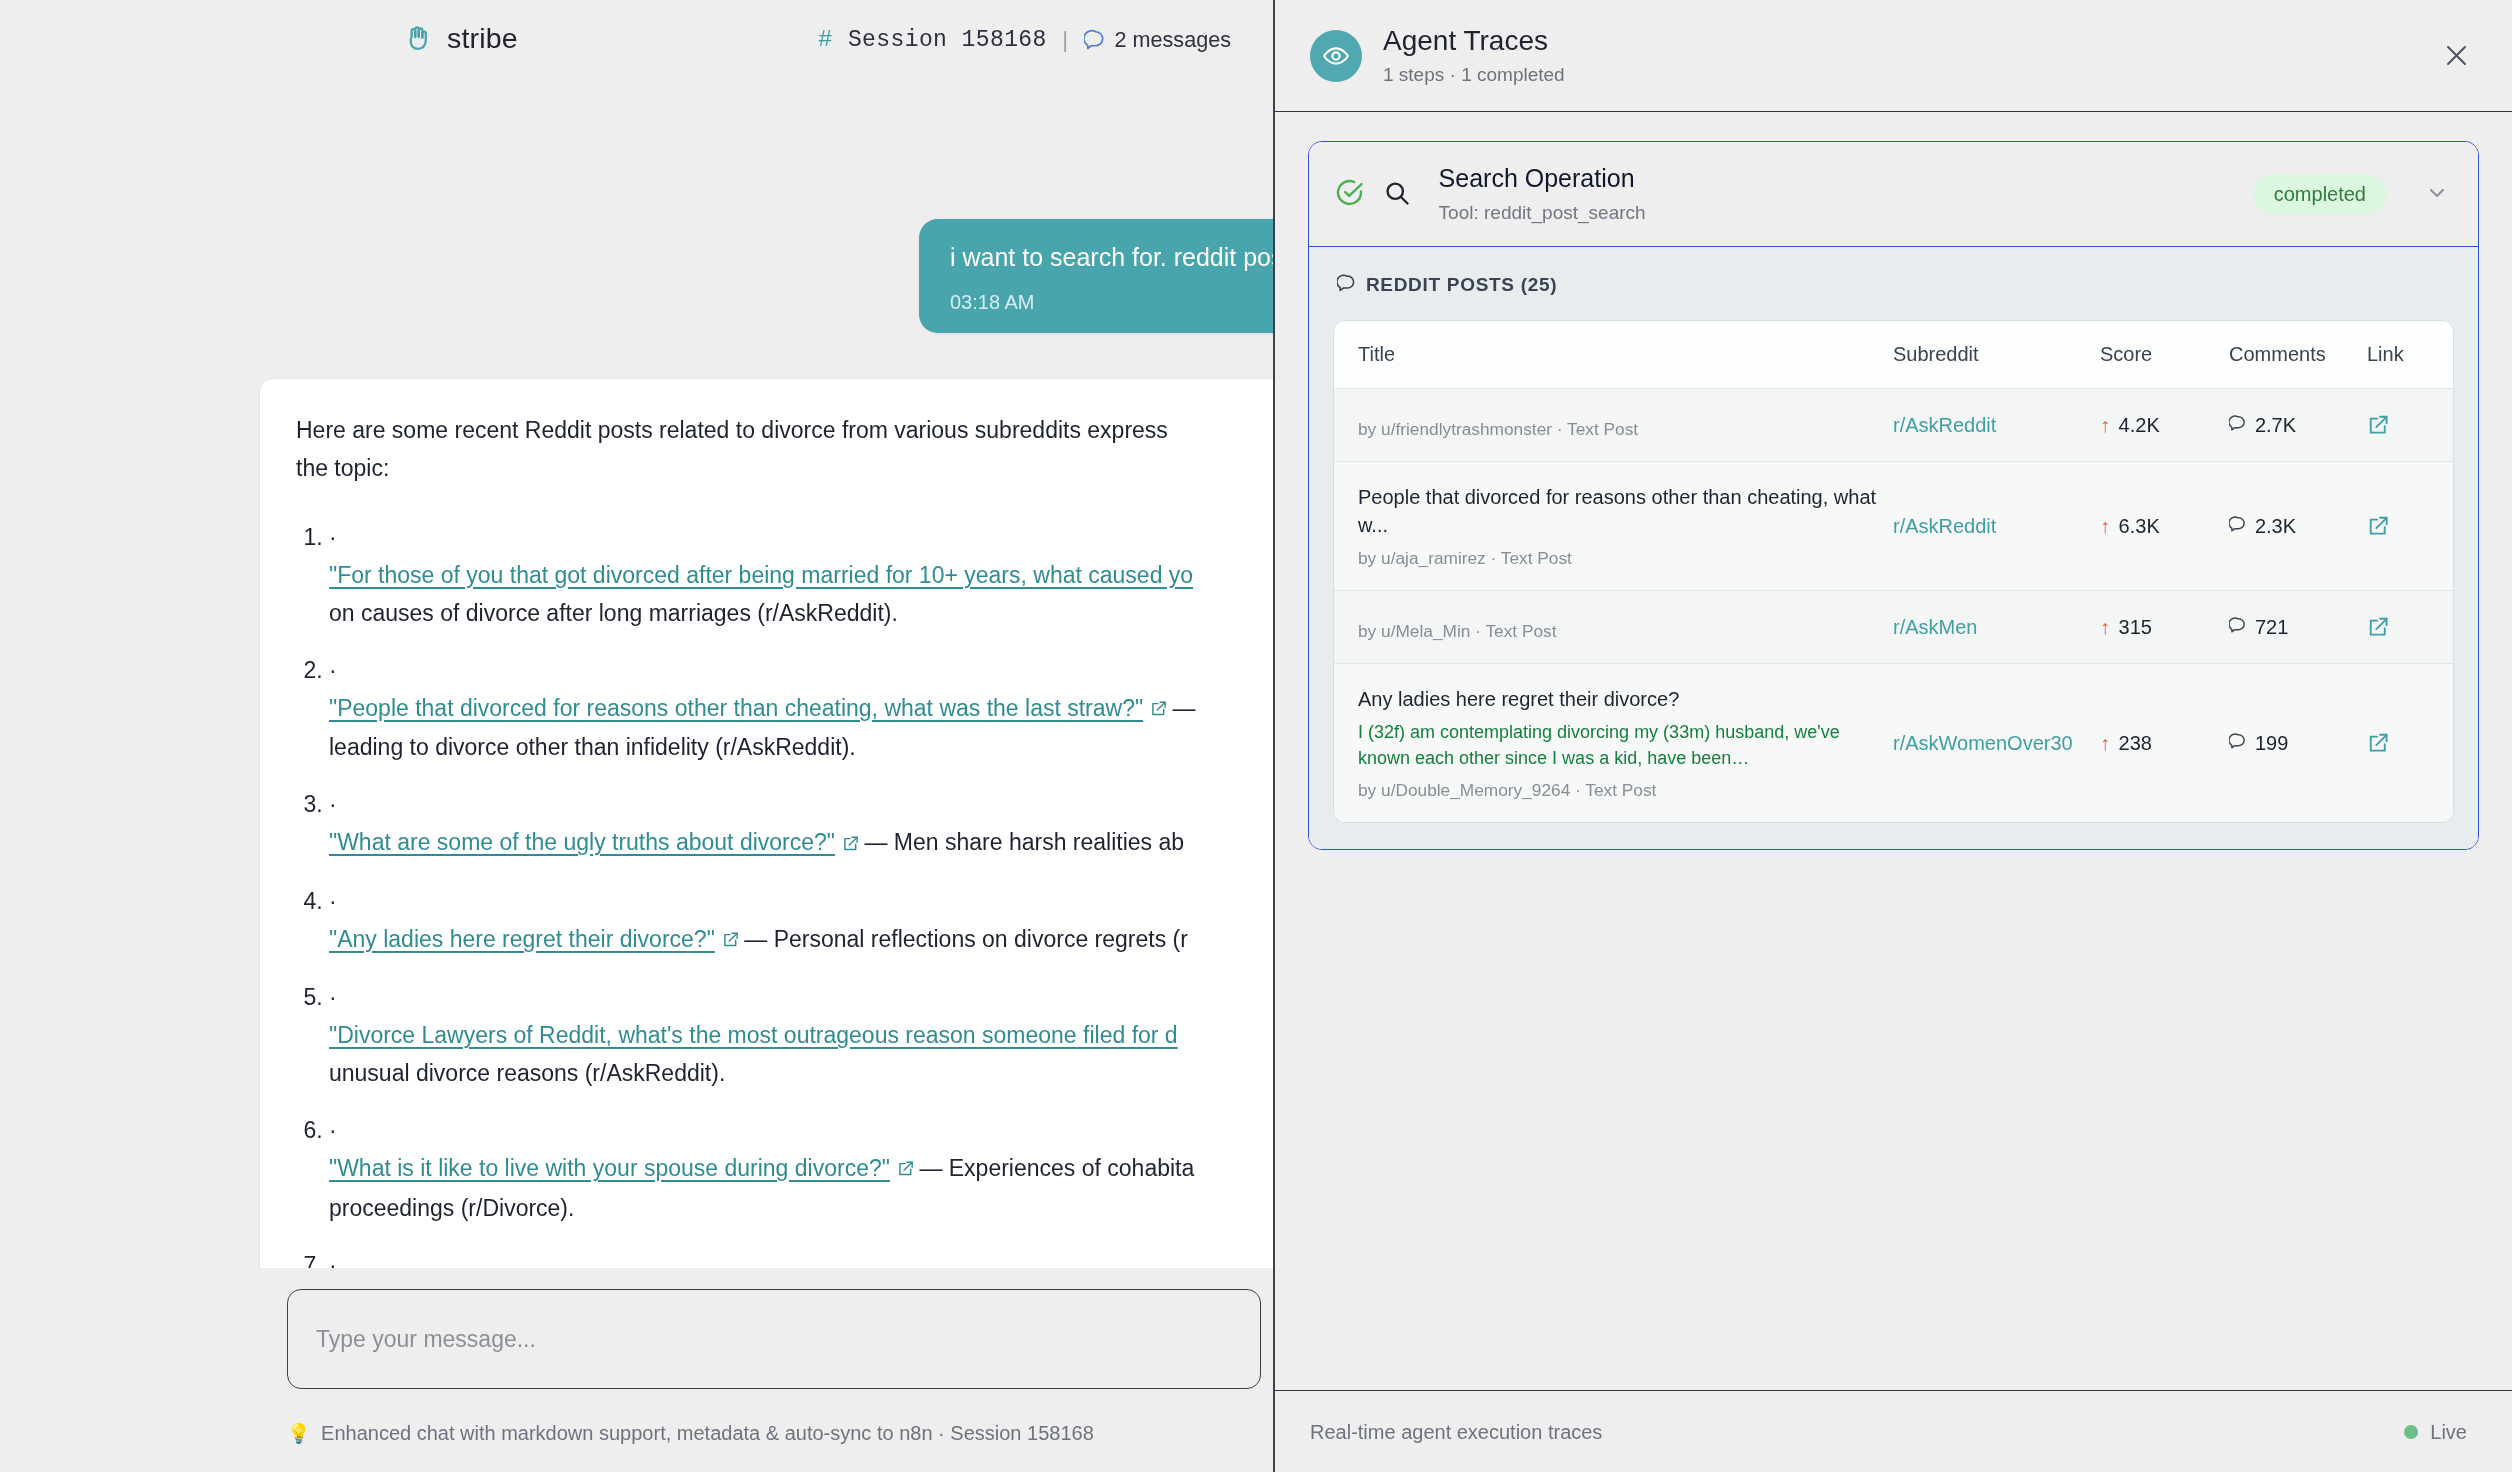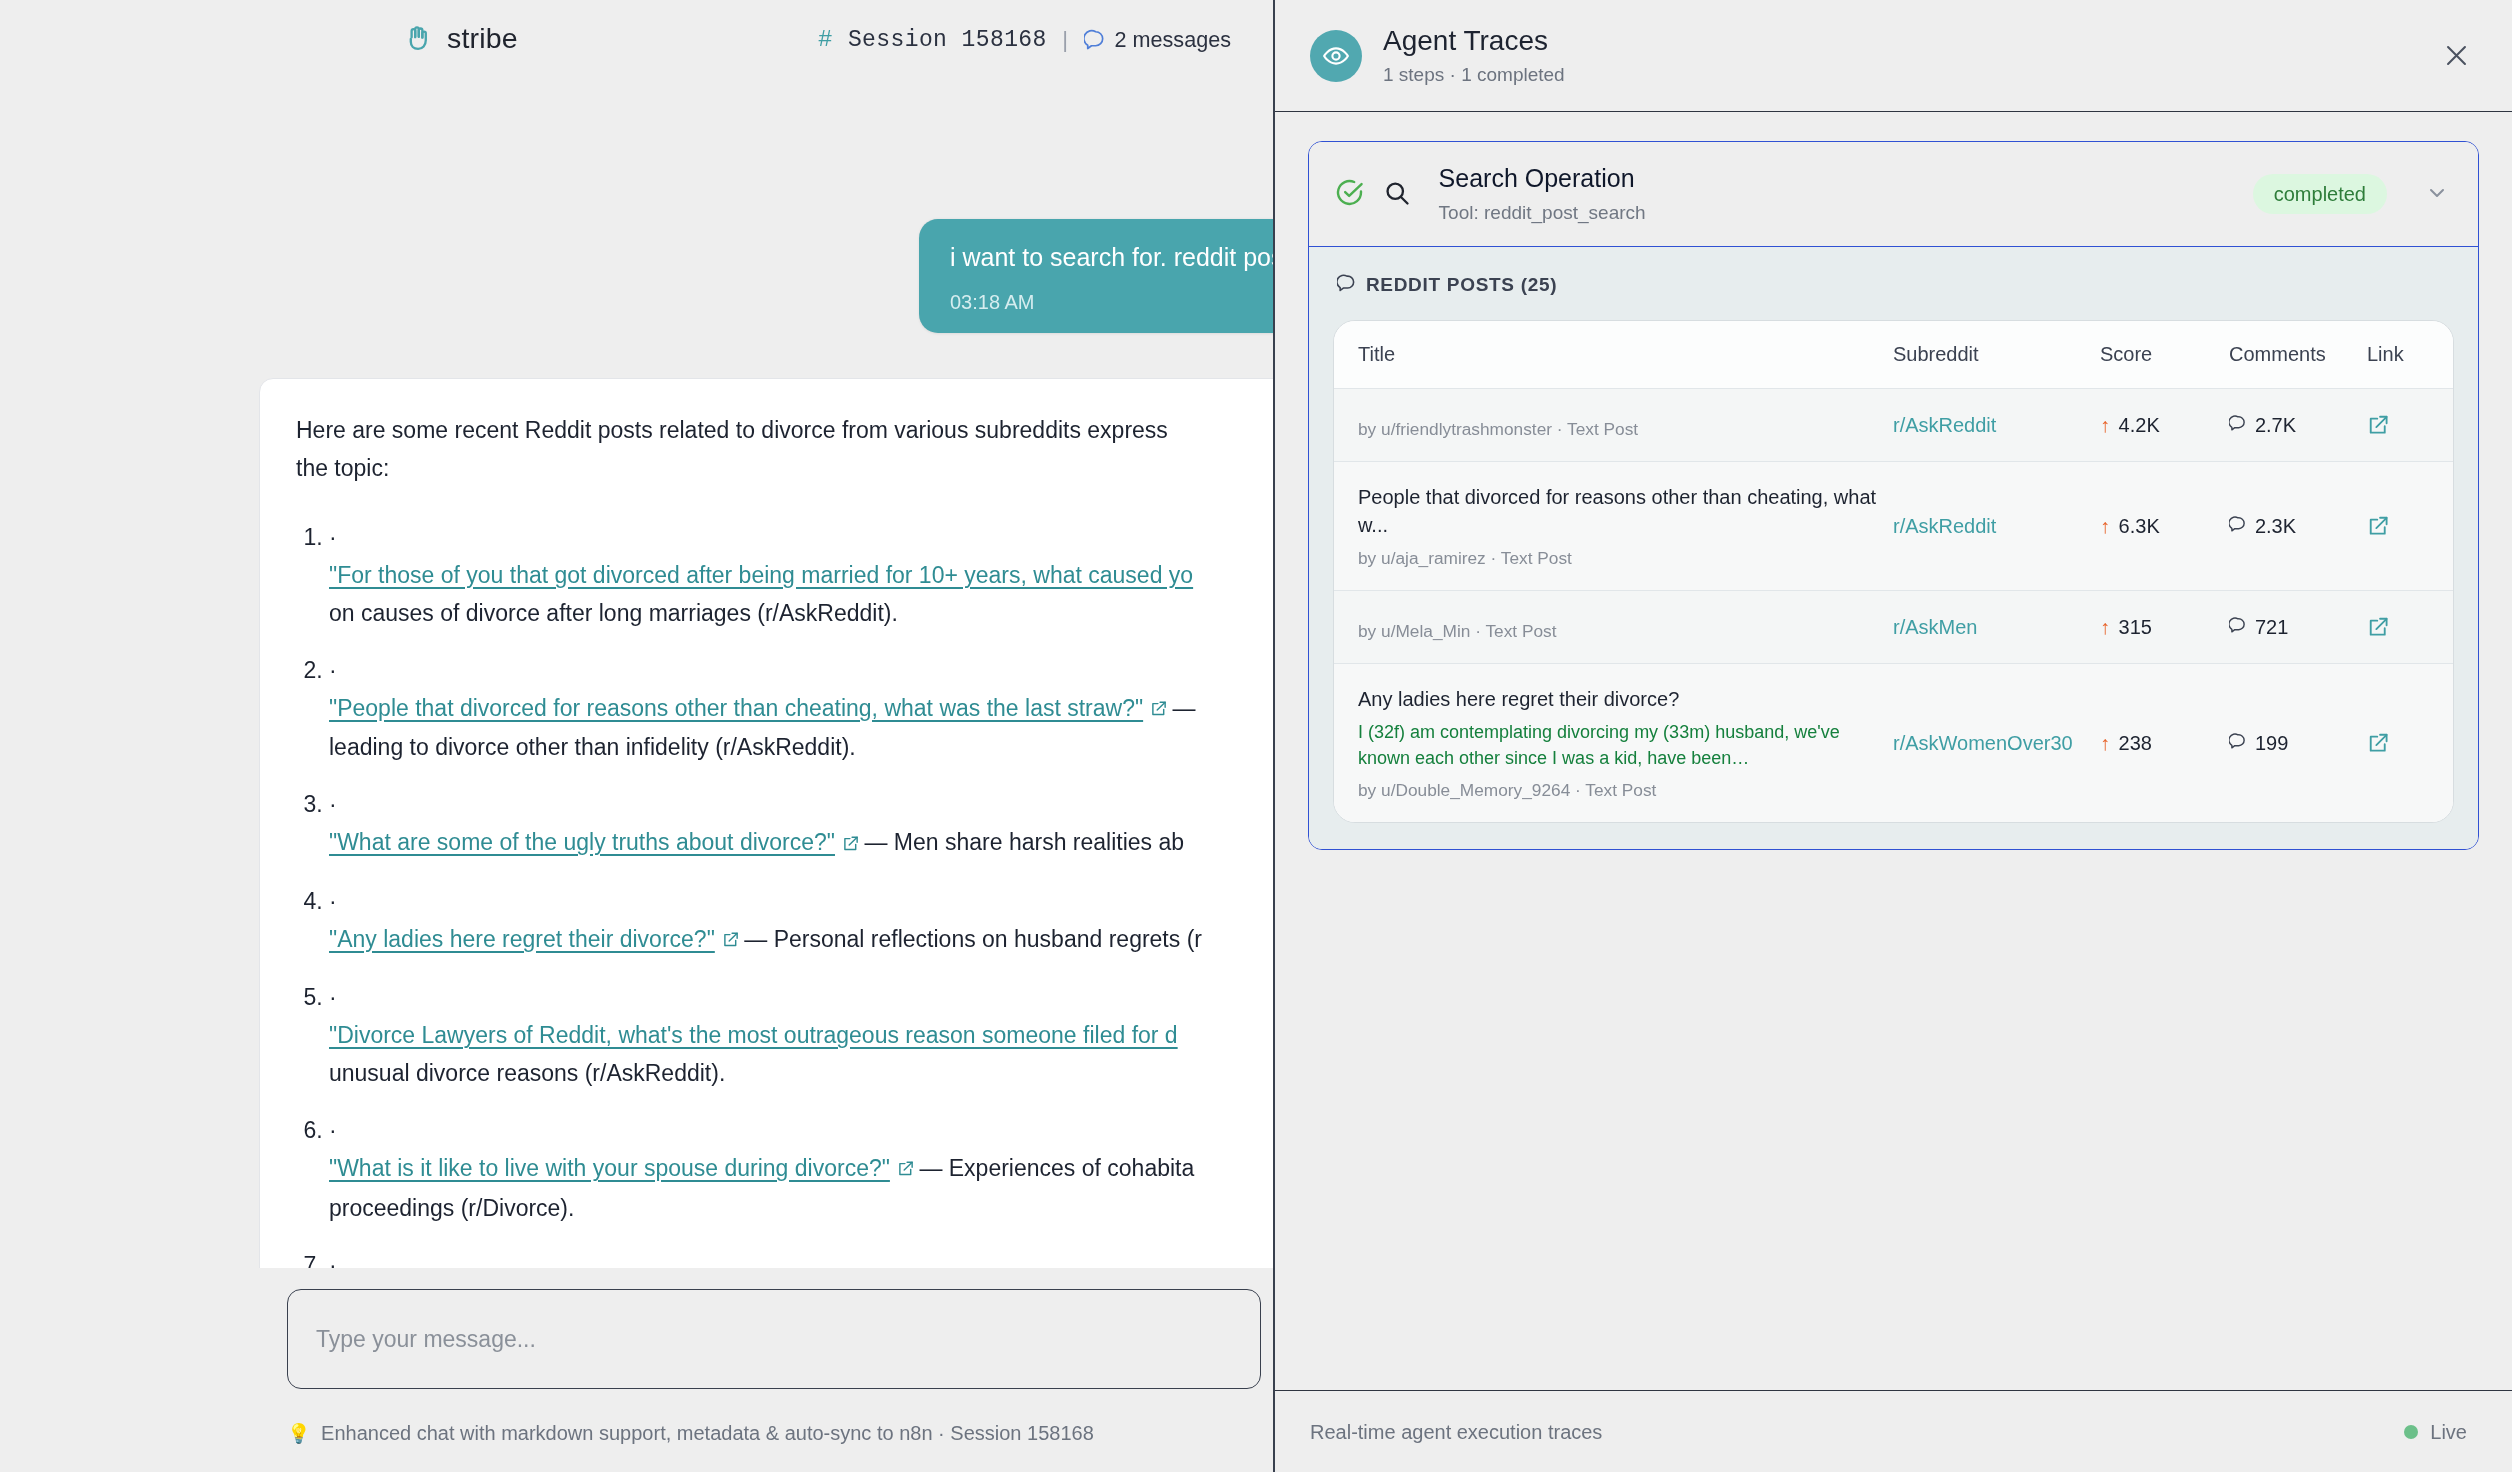--- a/index.html
+++ b/index.html
@@ -166,21 +166,21 @@
     border-top: 1.7px solid #3051d3;
   }
   .results-label {
     display: flex; align-items: center; gap: 10.4px;
     font-size: 19px; color: #3b4251; letter-spacing: 0.7px;
     margin: 3.5px 0 22.4px 3.5px; font-weight: 700;
   }
   .tbl {
     background: #ffffff;
     border: 0.9px solid #d7dde0;
-    border-radius: 22px;
+    border-radius: 12px;
     overflow: hidden;
   }
   .tr {
     display: grid;
     grid-template-columns: 535px 207px 129px 138px 78px;
     align-items: center;
     border-bottom: 0.9px solid #e1e6e9;
   }
   .tr:last-child { border-bottom: 0; }
   .thead { background: #fcfdfd; padding: 22.4px 24px; font-size: 20px; color: #3b4251; }
@@ -274,21 +274,21 @@
                   <path d="M10 14L21 3"></path>
                   <path d="M19 13v7H4V5h7"></path>
                 </svg></span><span>— Men share harsh realities ab</span>
           </li>
           <li>
             <span class="bulletdot">·</span><br>
             <a href="#">"Any ladies here regret their divorce?"</a><span class="ext-ic"><svg width="17.3" height="17.3" viewBox="0 0 24 24" fill="none" stroke="#2f8c93" stroke-width="2" stroke-linecap="round" stroke-linejoin="round">
                   <path d="M14 3h7v7"></path>
                   <path d="M10 14L21 3"></path>
                   <path d="M19 13v7H4V5h7"></path>
-                </svg></span><span>— Personal reflections on husband regrets (r</span>
+                </svg></span><span>— Personal reflections on divorce regrets (r</span>
           </li>
           <li>
             <span class="bulletdot">·</span><br>
             <a href="#">"Divorce Lawyers of Reddit, what's the most outrageous reason someone filed for d</a><br>
             <span>unusual divorce reasons (r/AskReddit).</span>
           </li>
           <li>
             <span class="bulletdot">·</span><br>
             <a href="#">"What is it like to live with your spouse during divorce?"</a><span class="ext-ic"><svg width="17.3" height="17.3" viewBox="0 0 24 24" fill="none" stroke="#2f8c93" stroke-width="2" stroke-linecap="round" stroke-linejoin="round">
                   <path d="M14 3h7v7"></path>

